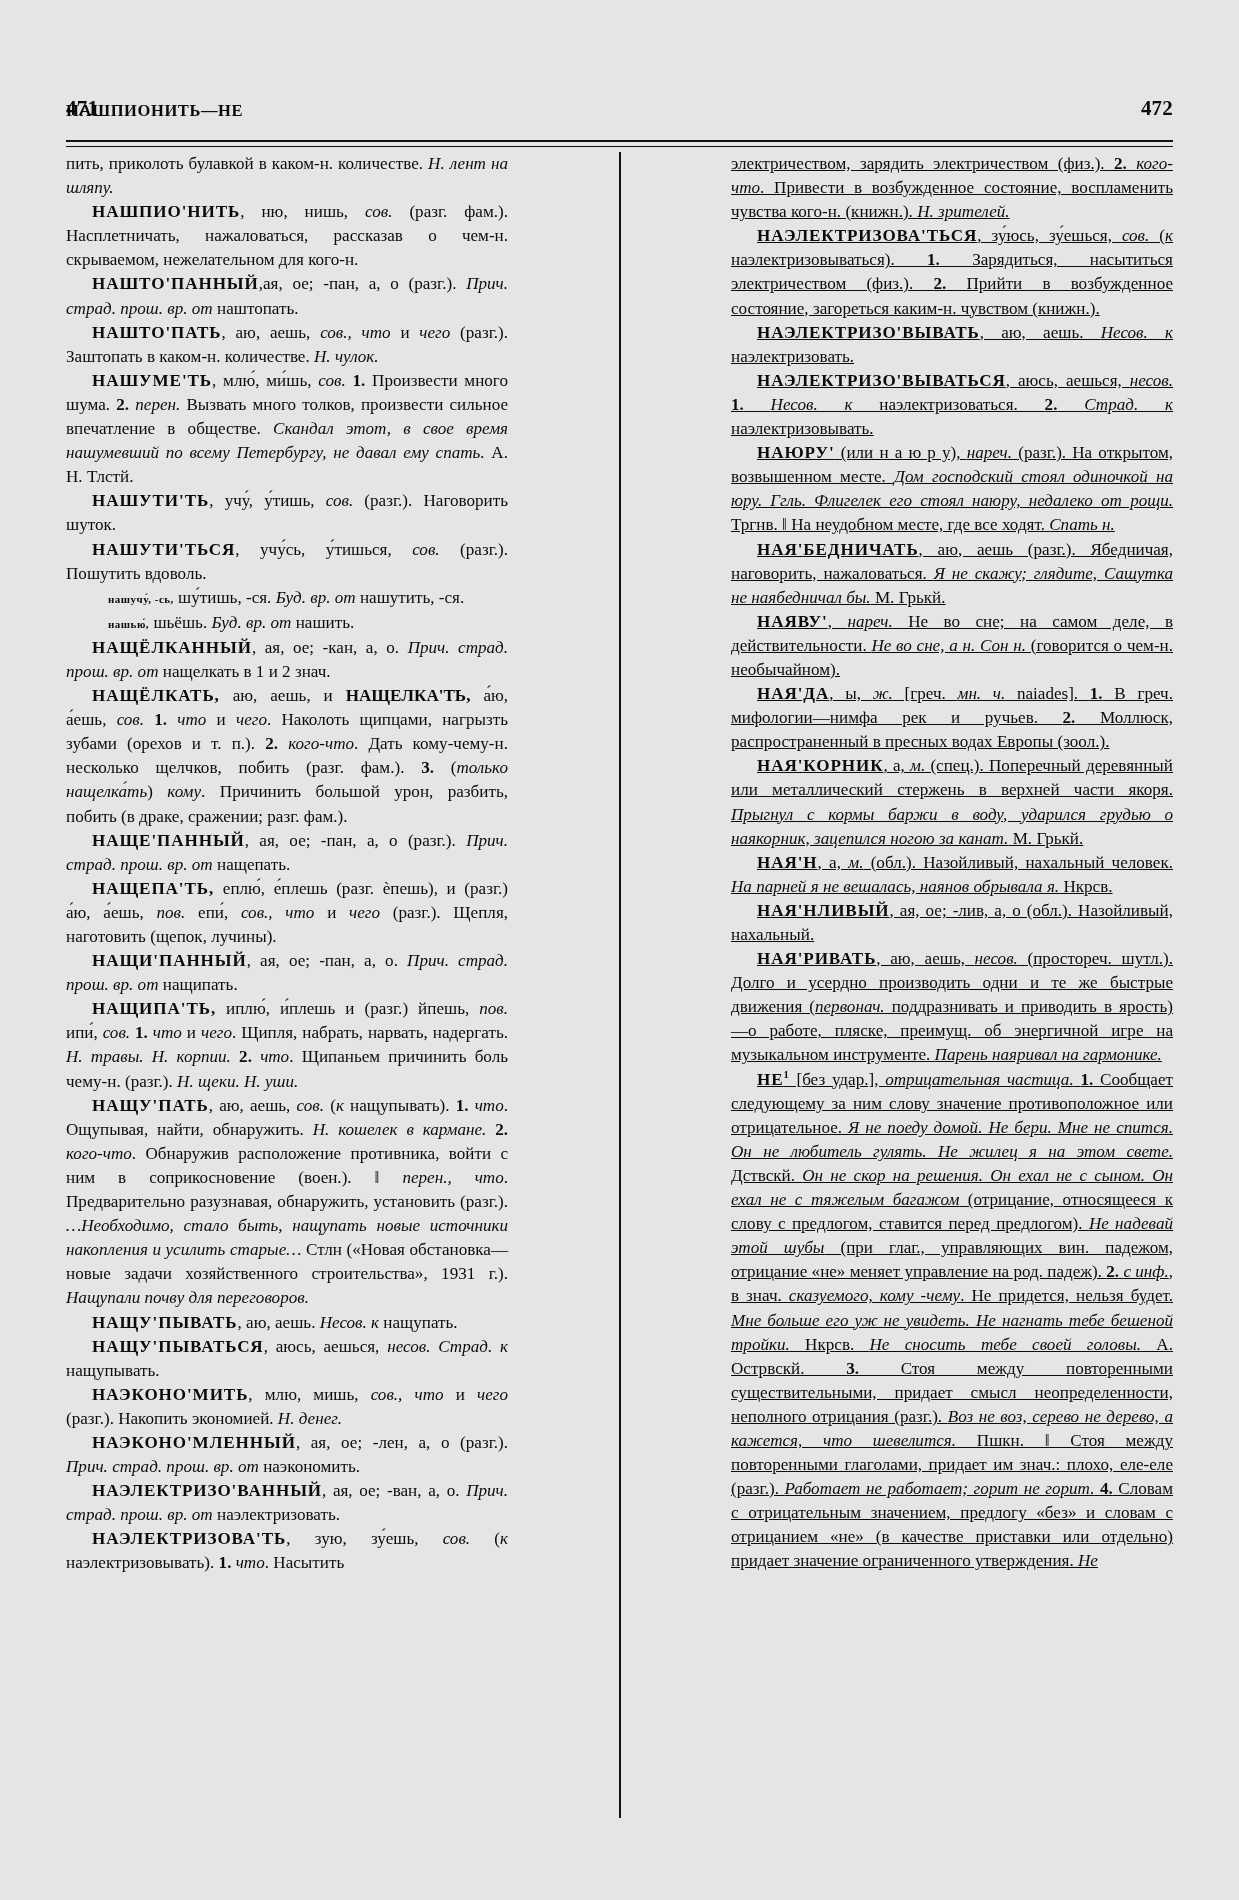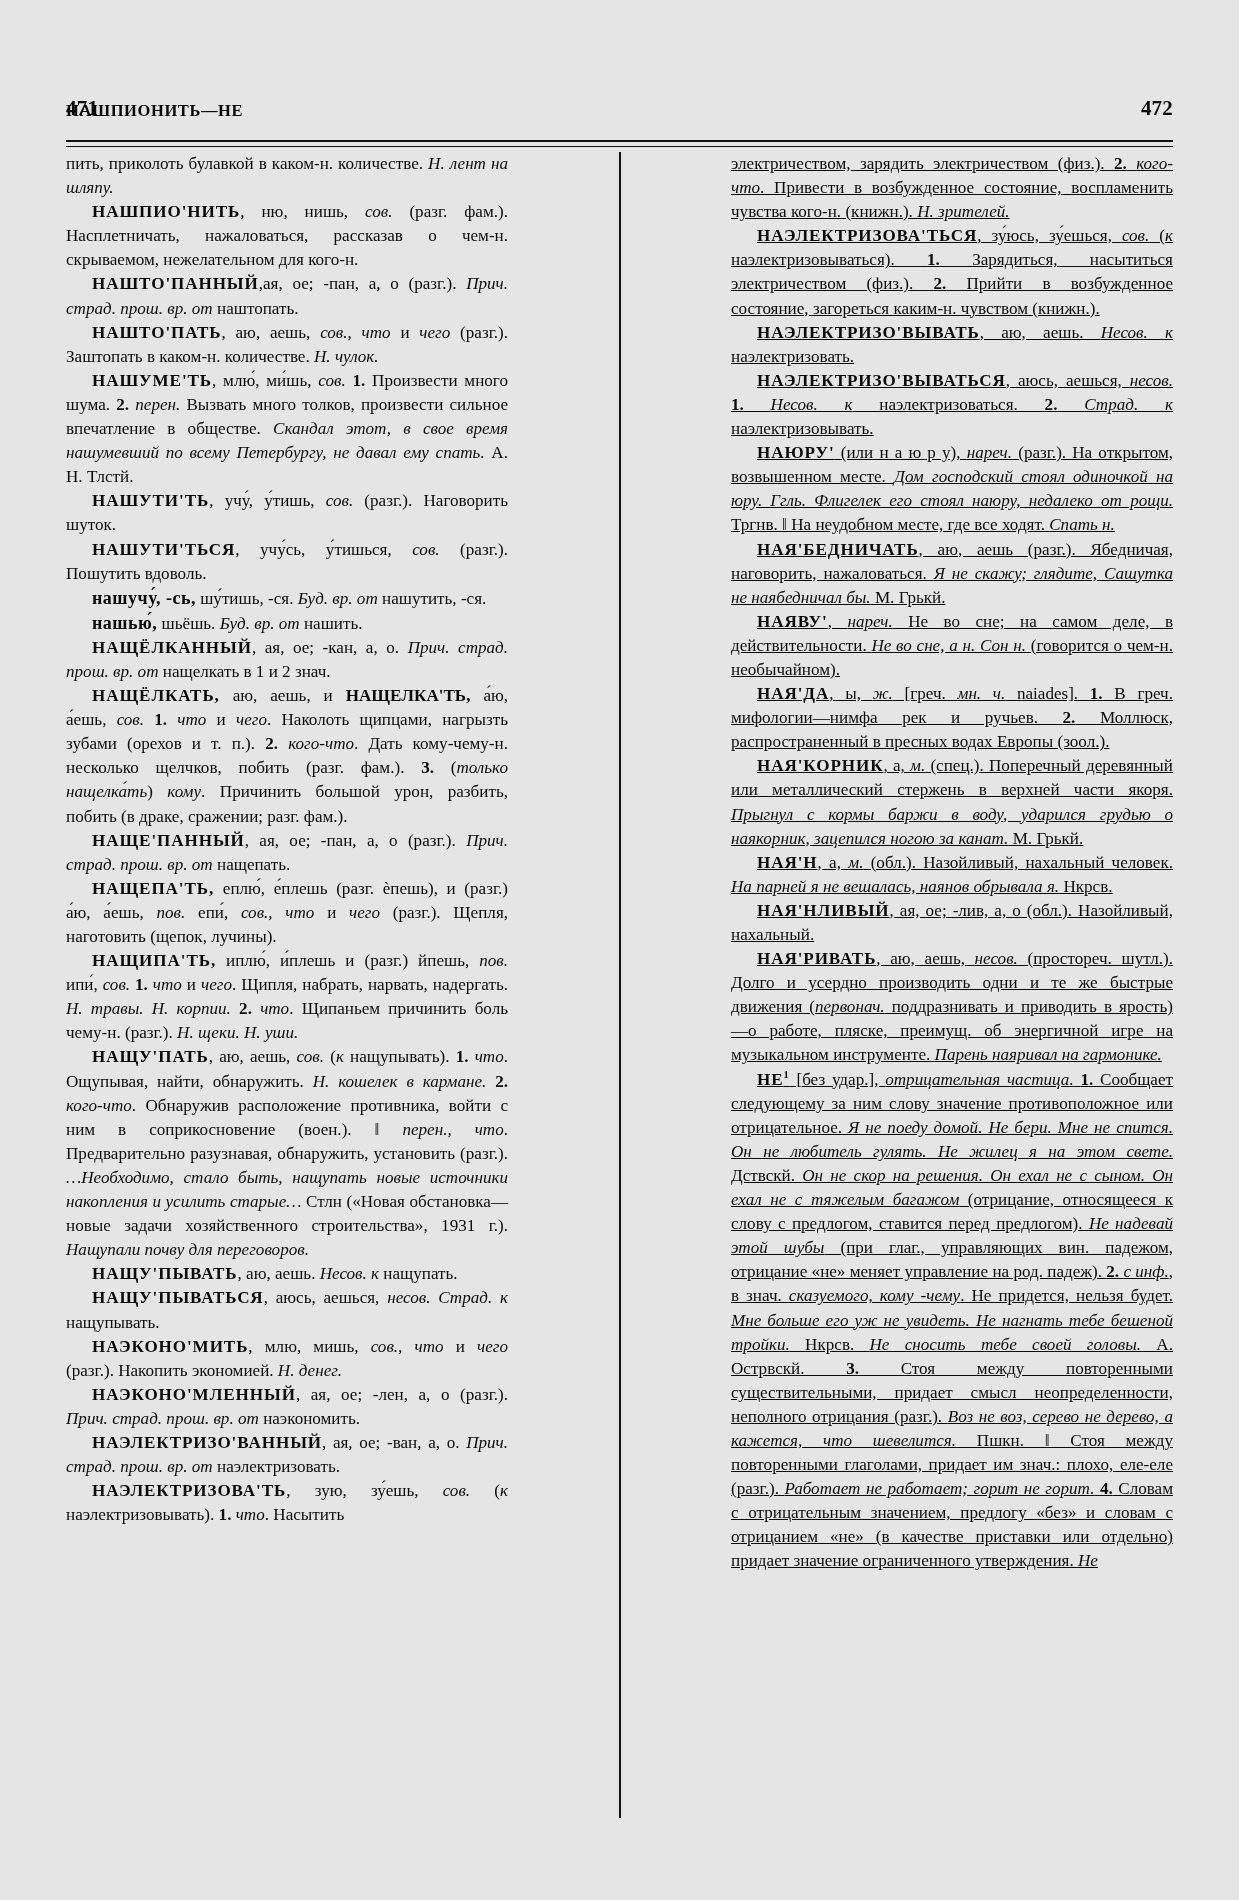--- a/index.html
+++ b/index.html
@@ -106,22 +106,23 @@
   .cont {
     margin: 0;
     text-indent: 0;
   }
   .hw {
     font-weight: bold;
     letter-spacing: 0.9px;
   }
   .hw-sm {
     font-weight: bold;
-    font-size: 18px;
+    font-size: 11px;
     letter-spacing: 0.5px;
+    margin-left: 16px;
   }
   sup {
     font-size: 0.62em;
     vertical-align: super;
     line-height: 0;
   }
 </style>
 </head>
 <body>
 
@@ -146,20 +147,21 @@
           <p class="entry"><span class="hw">НАШТО'ПАТЬ</span><span>, аю, аешь, <i>сов., что</i> и <i>чего</i> (разг.). Заштопать в каком-н. количестве. <i>Н. чулок.</i></span></p>
           <p class="entry"><span class="hw">НАШУМЕ'ТЬ</span><span>, млю́, ми́шь, <i>сов.</i> <b>1.</b> Произвести много шума. <b>2.</b> <i>перен.</i> Вызвать много толков, произвести сильное впечатление в обществе. <i>Скандал этот, в свое время нашумевший по всему Петербургу, не давал ему спать.</i> А. Н. Тлстй.</span></p>
           <p class="entry"><span class="hw">НАШУТИ'ТЬ</span><span>, учу́, у́тишь, <i>сов.</i> (разг.). Наговорить шуток.</span></p>
           <p class="entry"><span class="hw">НАШУТИ'ТЬСЯ</span><span>, учу́сь, у́тишься, <i>сов.</i> (разг.). Пошутить вдоволь.</span></p>
           <p class="entry"><span class="hw-sm">нашучу́, -сь,</span><span> шу́тишь, -ся. <i>Буд. вр. от</i> нашутить, -ся.</span></p>
           <p class="entry"><span class="hw-sm">нашью́,</span><span> шьёшь. <i>Буд. вр. от</i> нашить.</span></p>
           <p class="entry"><span class="hw">НАЩЁЛКАННЫЙ</span><span>, ая, ое; -кан, а, о. <i>Прич. страд. прош. вр. от</i> нащелкать в 1 и 2 знач.</span></p>
           <p class="entry"><span class="hw">НАЩЁЛКАТЬ,</span><span> аю, аешь, и <b>НАЩЕЛКА'ТЬ,</b> а́ю, а́ешь, <i>сов.</i> <b>1.</b> <i>что</i> и <i>чего</i>. Наколоть щипцами, нагрызть зубами (орехов и т. п.). <b>2.</b> <i>кого-что</i>. Дать кому-чему-н. несколько щелчков, побить (разг. фам.). <b>3.</b> (<i>только нащелка́ть</i>) <i>кому</i>. Причинить большой урон, разбить, побить (в драке, сражении; разг. фам.).</span></p>
           <p class="entry"><span class="hw">НАЩЕ'ПАННЫЙ</span><span>, ая, ое; -пан, а, о (разг.). <i>Прич. страд. прош. вр. от</i> нащепать.</span></p>
           <p class="entry"><span class="hw">НАЩЕПА'ТЬ,</span><span> еплю́, е́плешь (разг. ѐпешь), и (разг.) а́ю, а́ешь, <i>пов.</i> епи́, <i>сов., что</i> и <i>чего</i> (разг.). Щепля, наготовить (щепок, лучины).</span></p>
+          <p class="entry"><span class="hw">НАЩИ'ПАННЫЙ</span><span>, ая, ое; -пан, а, о. <i>Прич. страд. прош. вр. от</i> нащипать.</span></p>
           <p class="entry"><span class="hw">НАЩИПА'ТЬ,</span><span> иплю́, и́плешь и (разг.) йпешь, <i>пов.</i> ипи́, <i>сов.</i> <b>1.</b> <i>что</i> и <i>чего</i>. Щипля, набрать, нарвать, надергать. <i>Н. травы. Н. корпии.</i> <b>2.</b> <i>что</i>. Щипаньем причинить боль чему-н. (разг.). <i>Н. щеки. Н. уши.</i></span></p>
           <p class="entry"><span class="hw">НАЩУ'ПАТЬ</span><span>, аю, аешь, <i>сов.</i> (<i>к</i> нащупывать). <b>1.</b> <i>что</i>. Ощупывая, найти, обнаружить. <i>Н. кошелек в кармане.</i> <b>2.</b> <i>кого-что</i>. Обнаружив расположение противника, войти с ним в соприкосновение (воен.). ‖ <i>перен., что</i>. Предварительно разузнавая, обнаружить, установить (разг.). <i>…Необходимо, стало быть, нащупать новые источники накопления и усилить старые…</i> Стлн («Новая обстановка—новые задачи хозяйственного строительства», 1931 г.). <i>Нащупали почву для переговоров.</i></span></p>
           <p class="entry"><span class="hw">НАЩУ'ПЫВАТЬ</span><span>, аю, аешь. <i>Несов. к</i> нащупать.</span></p>
           <p class="entry"><span class="hw">НАЩУ'ПЫВАТЬСЯ</span><span>, аюсь, аешься, <i>несов.</i> <i>Страд. к</i> нащупывать.</span></p>
           <p class="entry"><span class="hw">НАЭКОНО'МИТЬ</span><span>, млю, мишь, <i>сов., что</i> и <i>чего</i> (разг.). Накопить экономией. <i>Н. денег.</i></span></p>
           <p class="entry"><span class="hw">НАЭКОНО'МЛЕННЫЙ</span><span>, ая, ое; -лен, а, о (разг.). <i>Прич. страд. прош. вр. от</i> наэкономить.</span></p>
           <p class="entry"><span class="hw">НАЭЛЕКТРИЗО'ВАННЫЙ</span><span>, ая, ое; -ван, а, о. <i>Прич. страд. прош. вр. от</i> наэлектризовать.</span></p>
           <p class="entry"><span class="hw">НАЭЛЕКТРИЗОВА'ТЬ</span><span>, зую, зу́ешь, <i>сов.</i> (<i>к</i> наэлектризовывать). <b>1.</b> <i>что</i>. Насытить</span></p>
         </div>
     </div>

